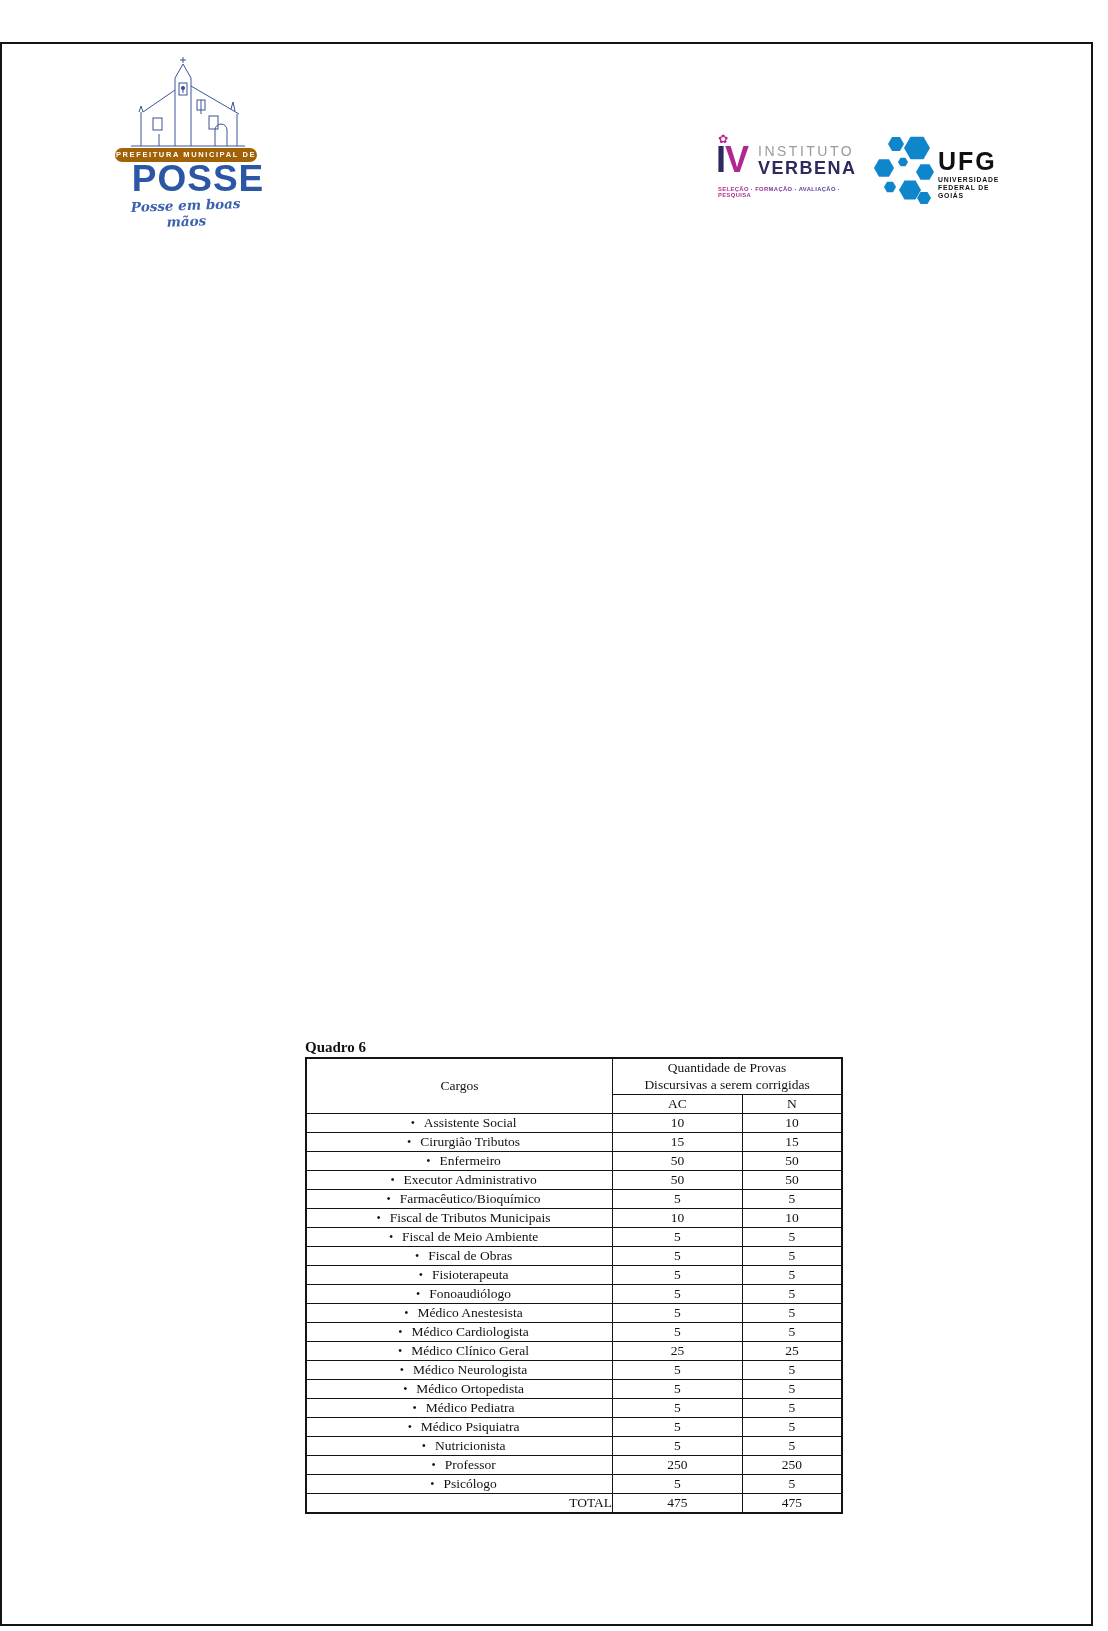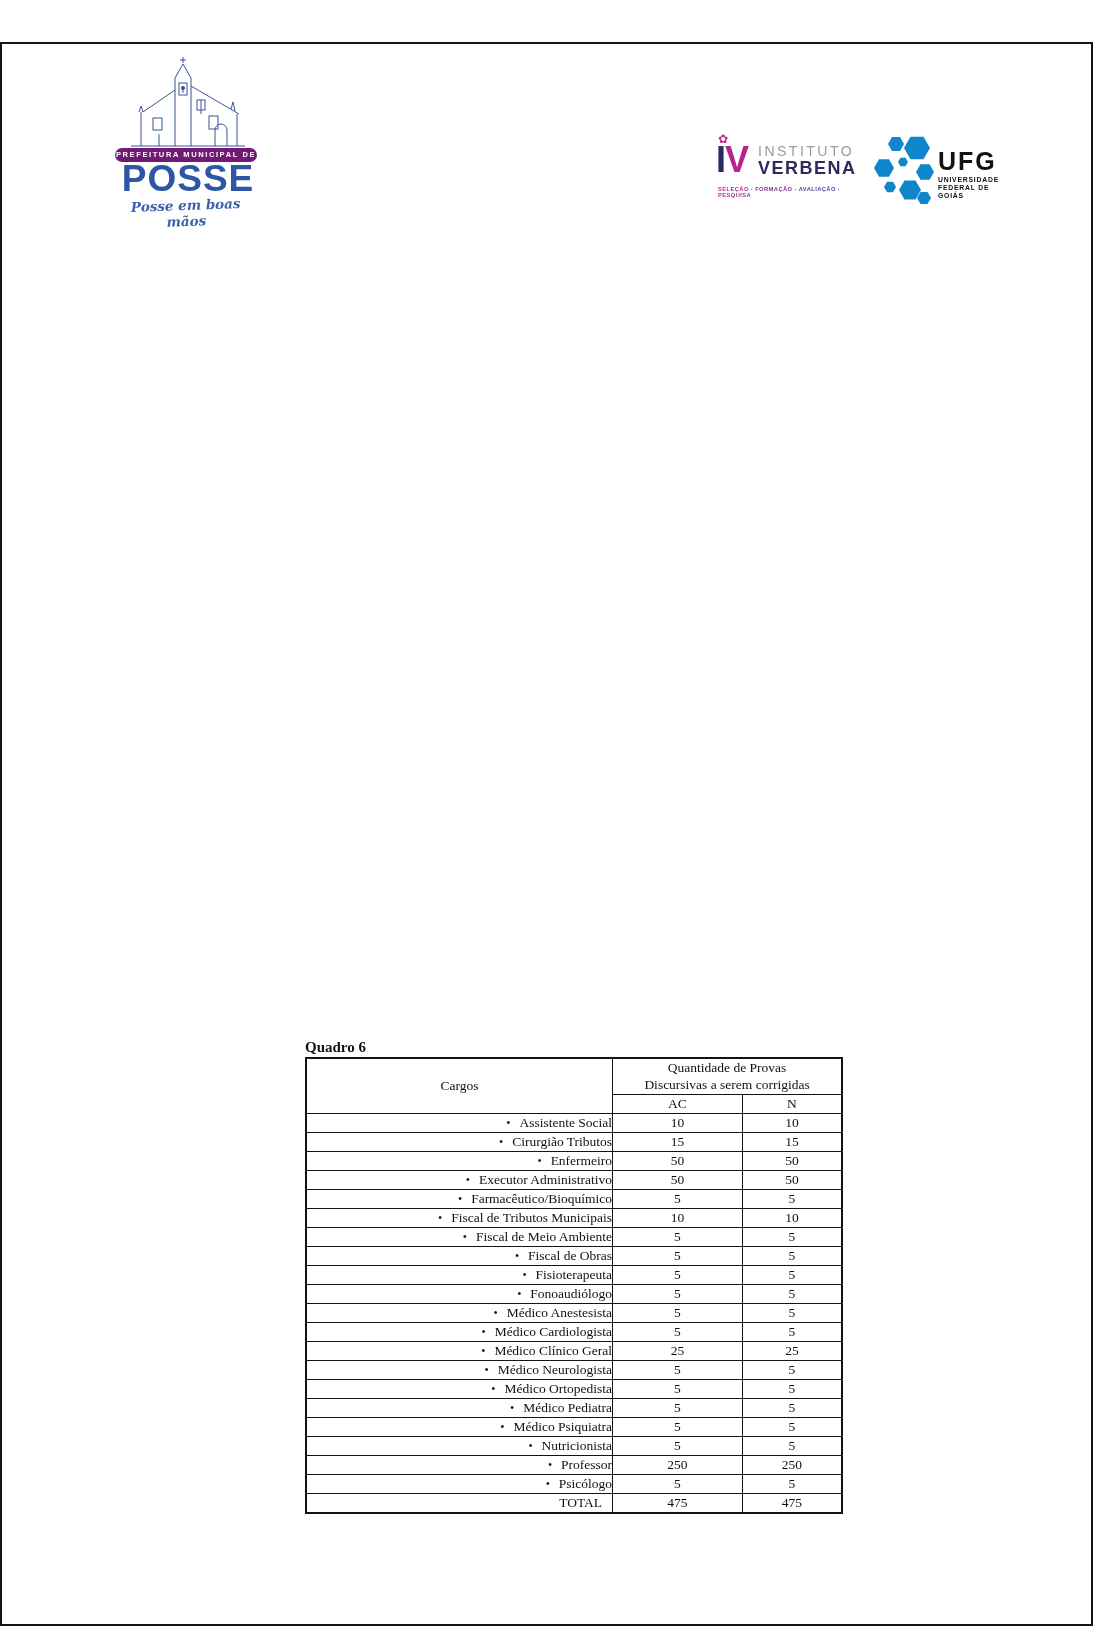--- a/index.html
+++ b/index.html
@@ -8,24 +8,24 @@
   .canvas { position:relative; width:1108px; height:1631px; background:#fff; }
 
   .page-frame { position:absolute; left:0; top:42px; width:1093px; height:1584px;
                 border:2px solid #141414; background:#fff; }
 
   
   .posse-logo { position:absolute; left:112px; top:56px; width:148px; height:162px;
                 text-align:center; font-family:"Liberation Sans","DejaVu Sans",sans-serif; }
   .posse-church { display:block; margin:0 auto; }
   .posse-ribbon { position:absolute; left:3px; top:92px; width:142px; height:14px;
-                  background:#701a75; border-radius:7px; color:#fff;
+                  background:#a16207; border-radius:7px; color:#fff;
                   font-size:7.5px; font-weight:bold; letter-spacing:1.6px;
                   line-height:14px; text-align:center; }
-  .posse-name { position:absolute; left:2px; top:104px; width:148px;
+  .posse-name { position:absolute; left:12px; top:104px; width:148px;
                 font-size:37px; font-weight:800; letter-spacing:1px;
                 color:#2b57a5; line-height:38px; }
   .posse-slogan { position:absolute; left:0; top:141px; width:148px;
                   font-family:"DejaVu Serif","Liberation Serif",serif;
                   font-style:italic; font-weight:bold; font-size:13.5px;
                   color:#3c62ae; transform:rotate(-2deg); }
 
   
   .verbena-logo { position:absolute; left:716px; top:136px; width:146px; height:72px;
                   font-family:"Liberation Sans","DejaVu Sans",sans-serif; }
@@ -51,26 +51,26 @@
 
   
   .quadro-title { position:absolute; left:305px; top:1039px; width:538px;
                   text-align:left; font-size:15px; font-weight:bold; color:#111; }
   table.quadro { position:absolute; left:305px; top:1057px; width:538px;
                  border-collapse:collapse; table-layout:fixed;
                  font-size:13.5px; color:#111; }
   table.quadro, table.quadro th, table.quadro td { border:1px solid #141414; }
   table.quadro { border-width:2px; }
   table.quadro th { font-weight:normal; text-align:center; }
-  td.cargo { text-align:right; padding-left:8px; height:18px; line-height:17px; }
+  td.cargo { text-align:center; padding-left:8px; height:18px; line-height:17px; }
   td.num, td.total-num { text-align:center; height:18px; line-height:17px; }
   .bullet::before { content:"•"; margin-right:9px; font-size:12px; }
   .group-head { height:36px; line-height:17px; }
   .subhead { font-weight:bold; height:19px; }
-  td.total-cell { text-align:right; padding-right:10px; height:19px; line-height:18px; }
+  td.total-cell { text-align:right; height:19px; line-height:18px; }
   .col-cargo { width:57.2%; } .col-ac { width:24.2%; } .col-n { width:18.6%; }
 </style>
 </head>
 <body>
 
 <div class="canvas">
 
   <div class="page-frame"></div>
 
   <div class="posse-logo">

